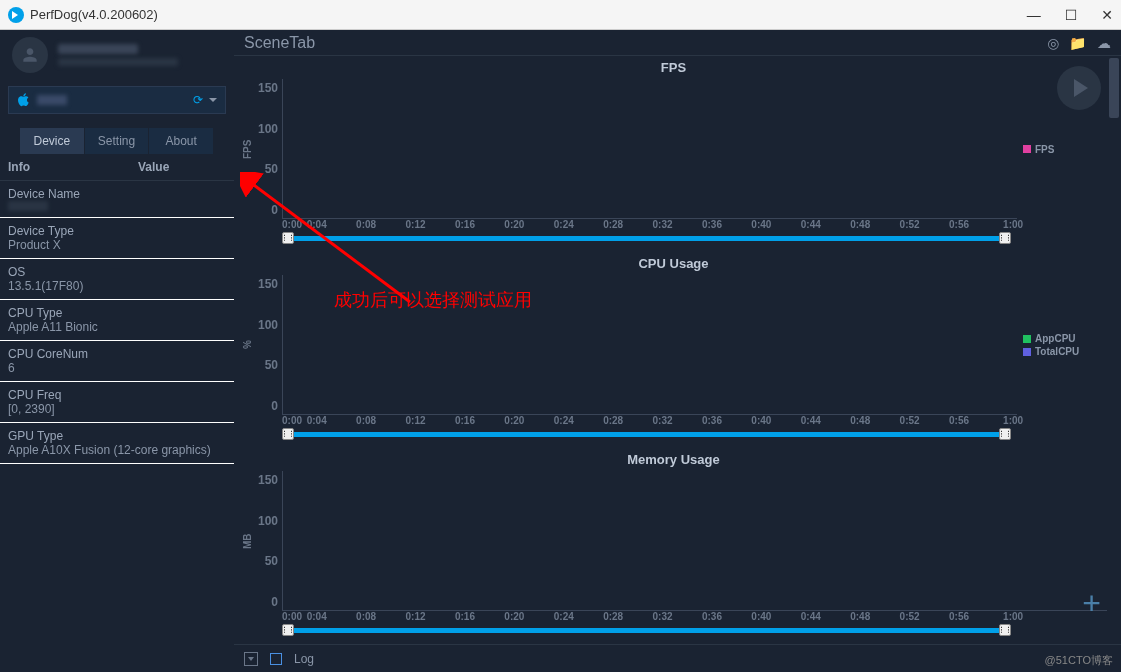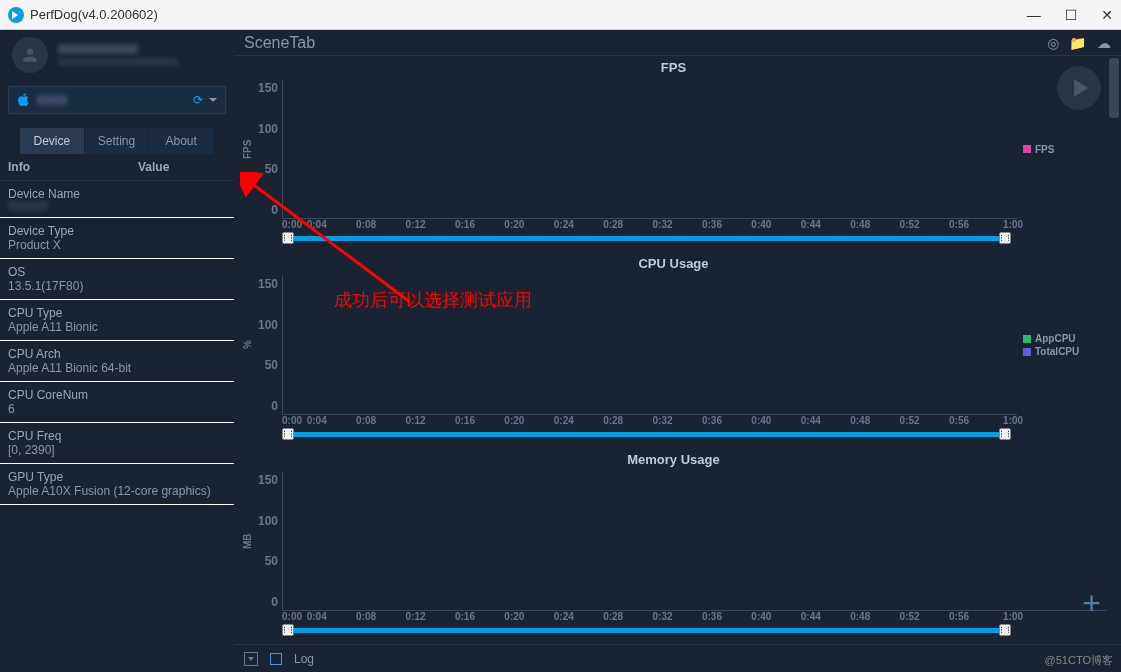--- a/index.html
+++ b/index.html
@@ -134,24 +134,20 @@
         </div>
         <div class="info-row">
           <div class="c1">OS</div>
           <div class="c2">13.5.1(17F80)</div>
         </div>
         <div class="info-row">
           <div class="c1">CPU Type</div>
           <div class="c2">Apple A11 Bionic</div>
         </div>
         <div class="info-row">
-          <div class="c1">CPU Arch</div>
-          <div class="c2">Apple A11 Bionic 64-bit</div>
-        </div>
-        <div class="info-row">
           <div class="c1">CPU CoreNum</div>
           <div class="c2">6</div>
         </div>
         <div class="info-row">
           <div class="c1">CPU Freq</div>
           <div class="c2">[0, 2390]</div>
         </div>
         <div class="info-row">
           <div class="c1">GPU Type</div>
           <div class="c2">Apple A10X Fusion (12-core graphics)</div>

